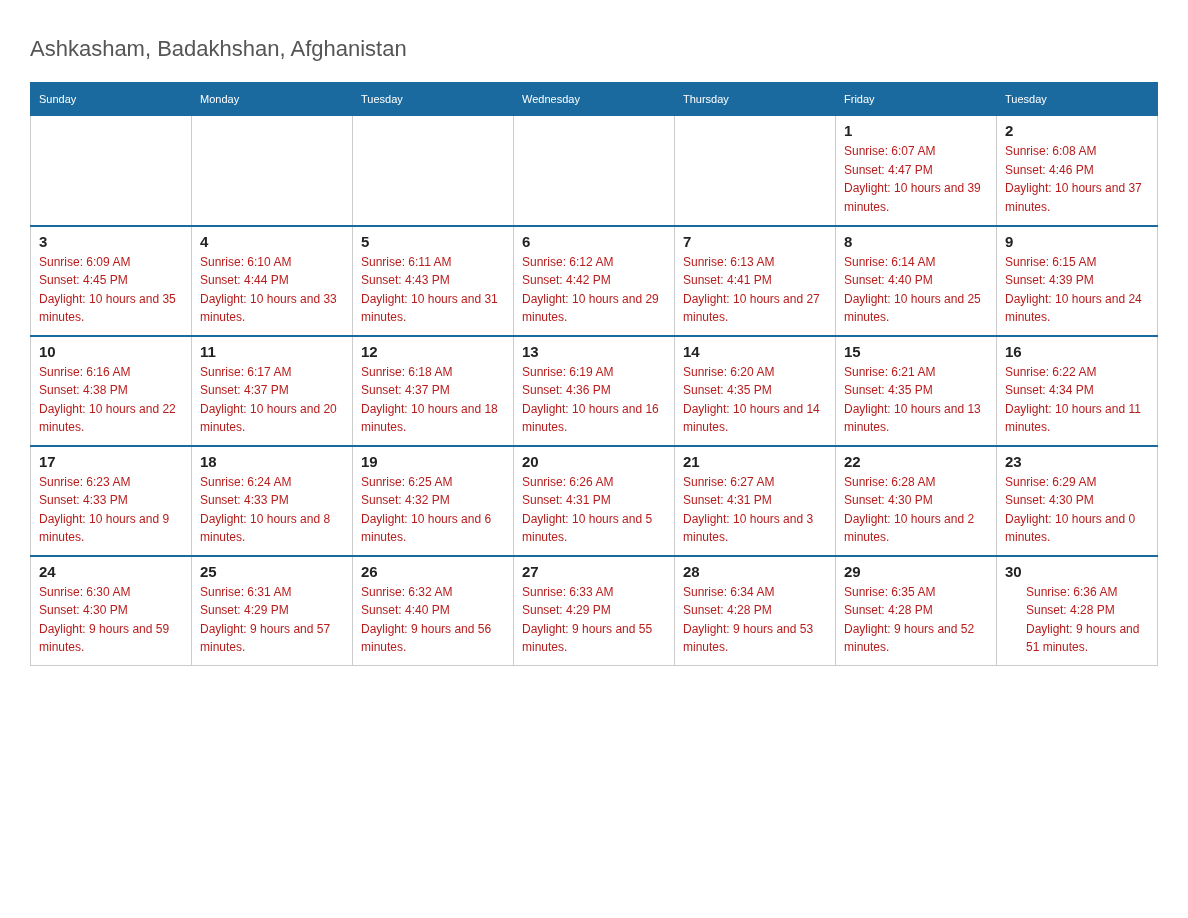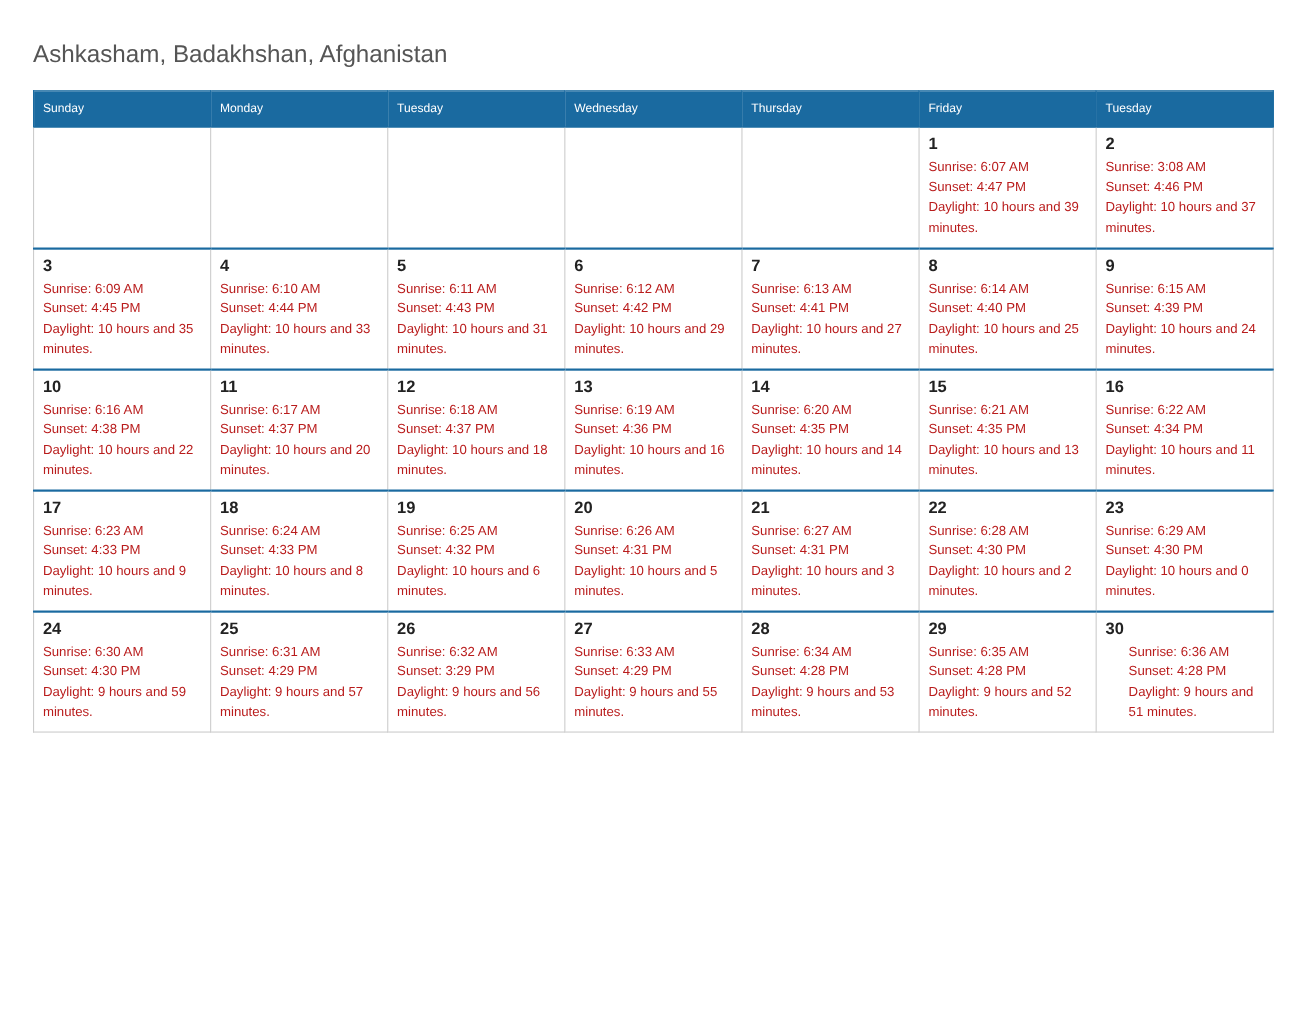--- a/index.html
+++ b/index.html
@@ -104,21 +104,21 @@
         <td class="empty-cell"></td>
         <td class="empty-cell"></td>
         <td>
           <div class="day-number">1</div>
           <div class="day-info" style="white-space: pre-line;">Sunrise: 6:07 AM
 Sunset: 4:47 PM
 Daylight: 10 hours and 39 minutes.</div>
         </td>
         <td>
           <div class="day-number">2</div>
-          <div class="day-info" style="white-space: pre-line;">Sunrise: 3:08 AM
+          <div class="day-info" style="white-space: pre-line;">Sunrise: 6:08 AM
 Sunset: 4:46 PM
 Daylight: 10 hours and 37 minutes.</div>
         </td>
       </tr>
       <tr class="row-divider">
         <td>
           <div class="day-number">3</div>
           <div class="day-info" style="white-space: pre-line;">Sunrise: 6:09 AM
 Sunset: 4:45 PM
 Daylight: 10 hours and 35 minutes.</div>
@@ -257,21 +257,21 @@
         </td>
         <td>
           <div class="day-number">25</div>
           <div class="day-info" style="white-space: pre-line;">Sunrise: 6:31 AM
 Sunset: 4:29 PM
 Daylight: 9 hours and 57 minutes.</div>
         </td>
         <td>
           <div class="day-number">26</div>
           <div class="day-info" style="white-space: pre-line;">Sunrise: 6:32 AM
-Sunset: 3:29 PM
+Sunset: 4:40 PM
 Daylight: 9 hours and 56 minutes.</div>
         </td>
         <td>
           <div class="day-number">27</div>
           <div class="day-info" style="white-space: pre-line;">Sunrise: 6:33 AM
 Sunset: 4:29 PM
 Daylight: 9 hours and 55 minutes.</div>
         </td>
         <td>
           <div class="day-number">28</div>

